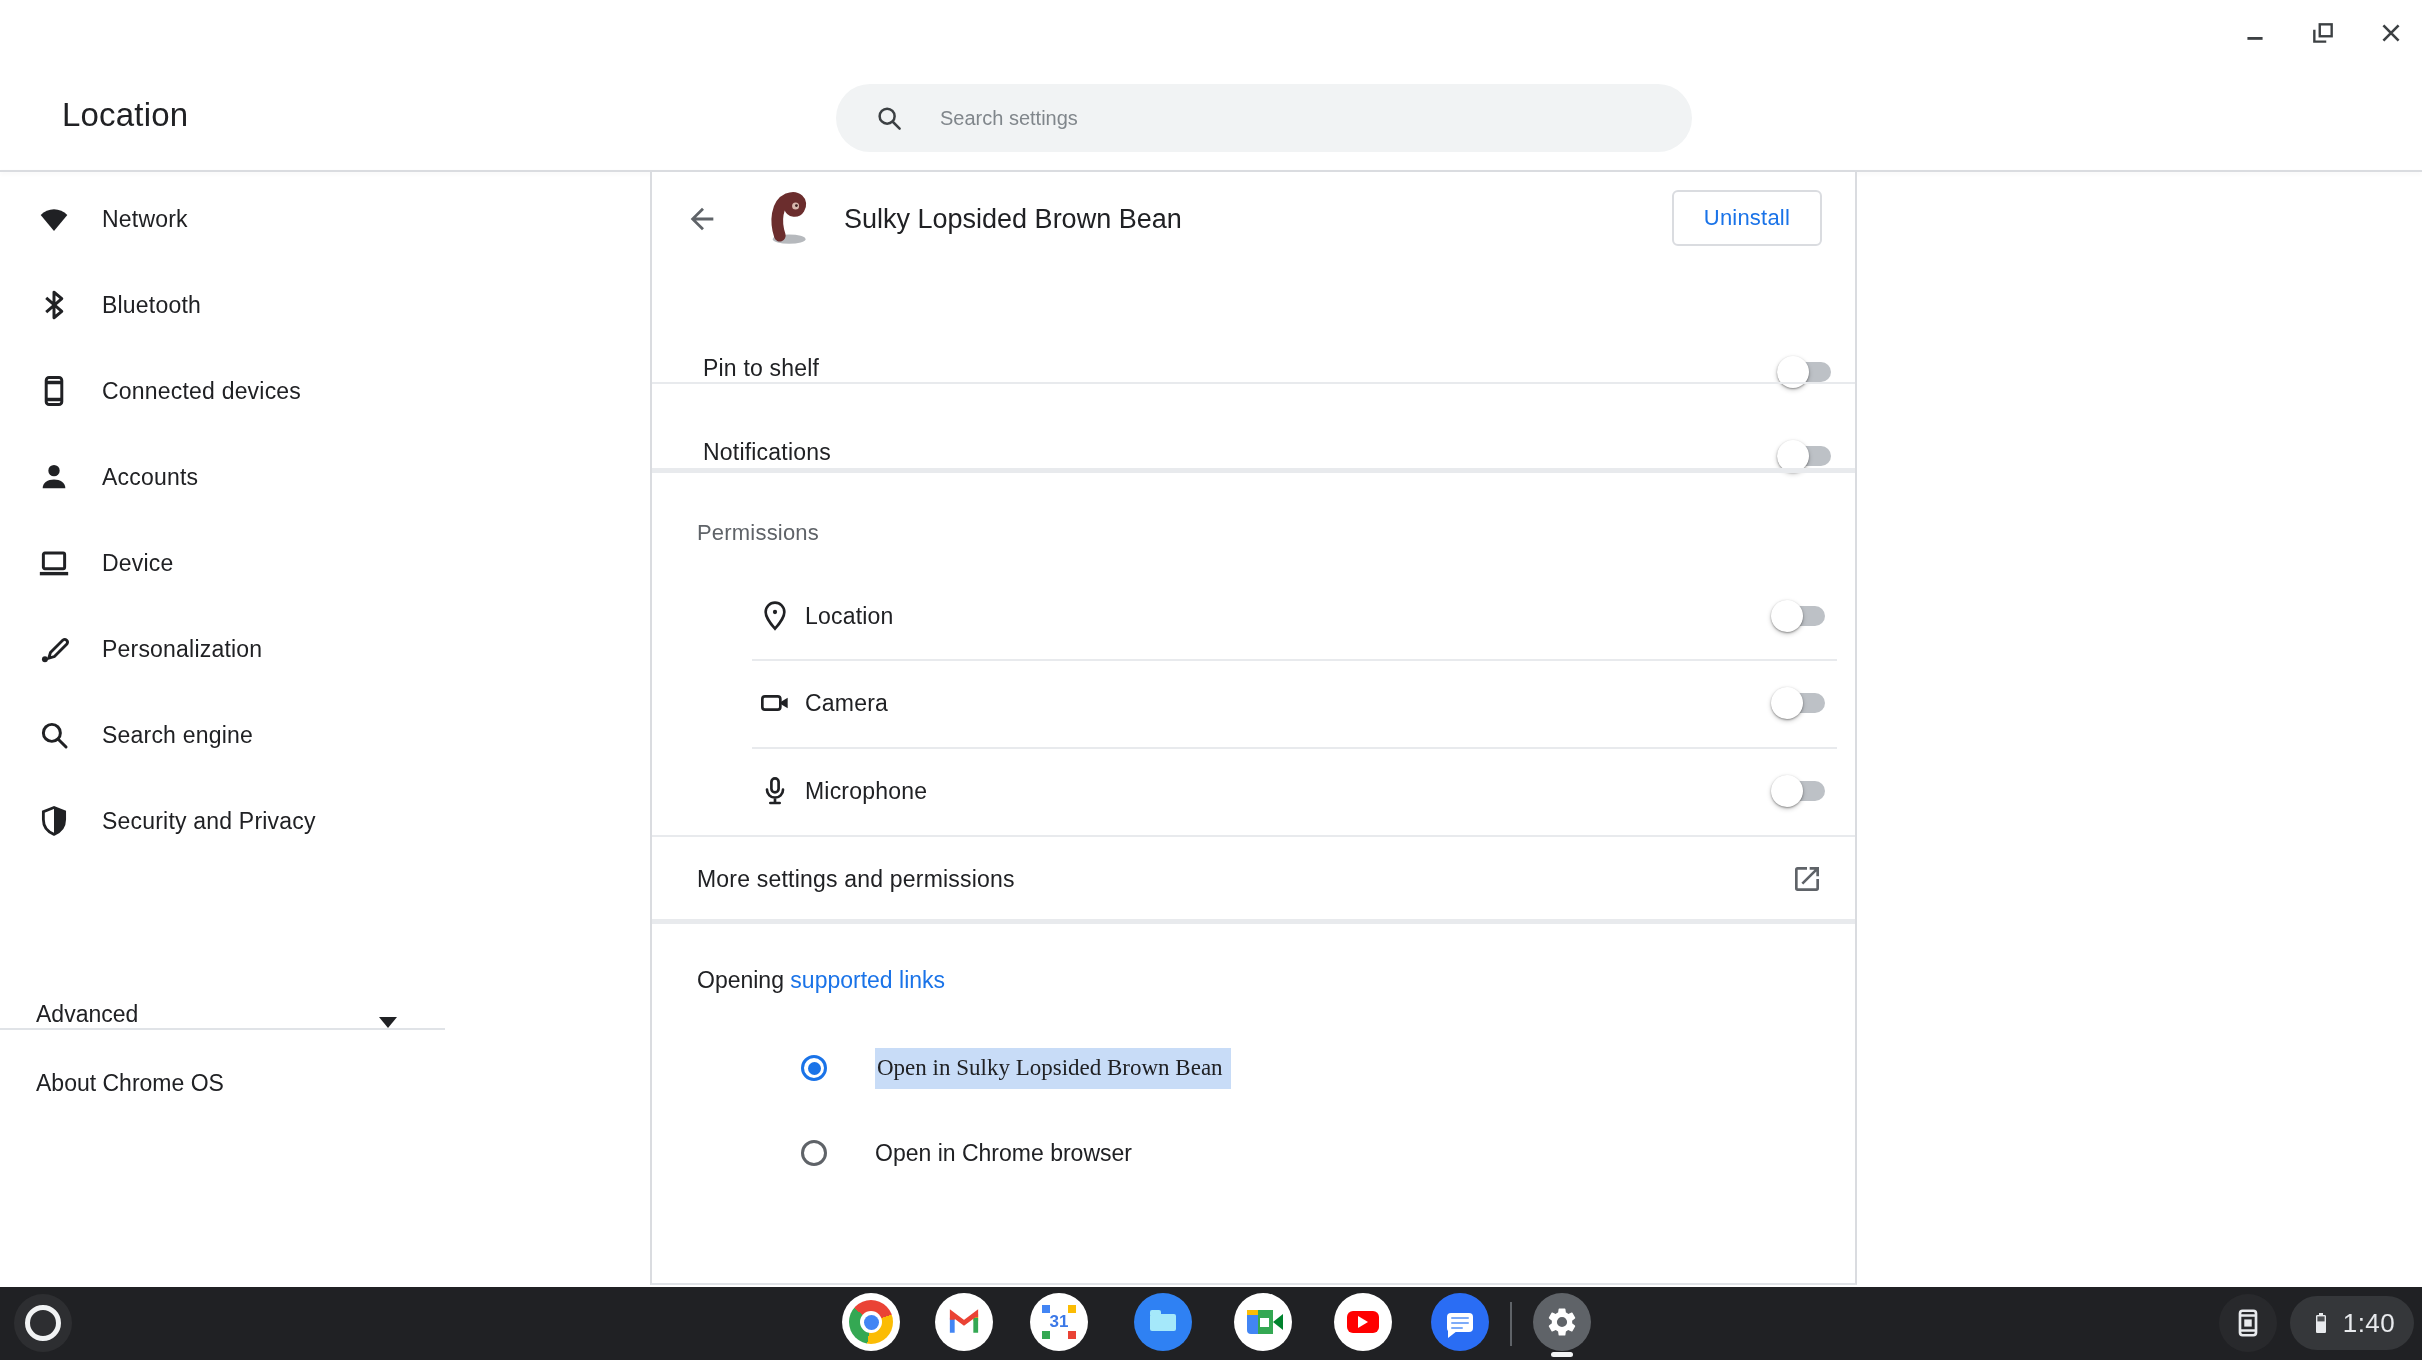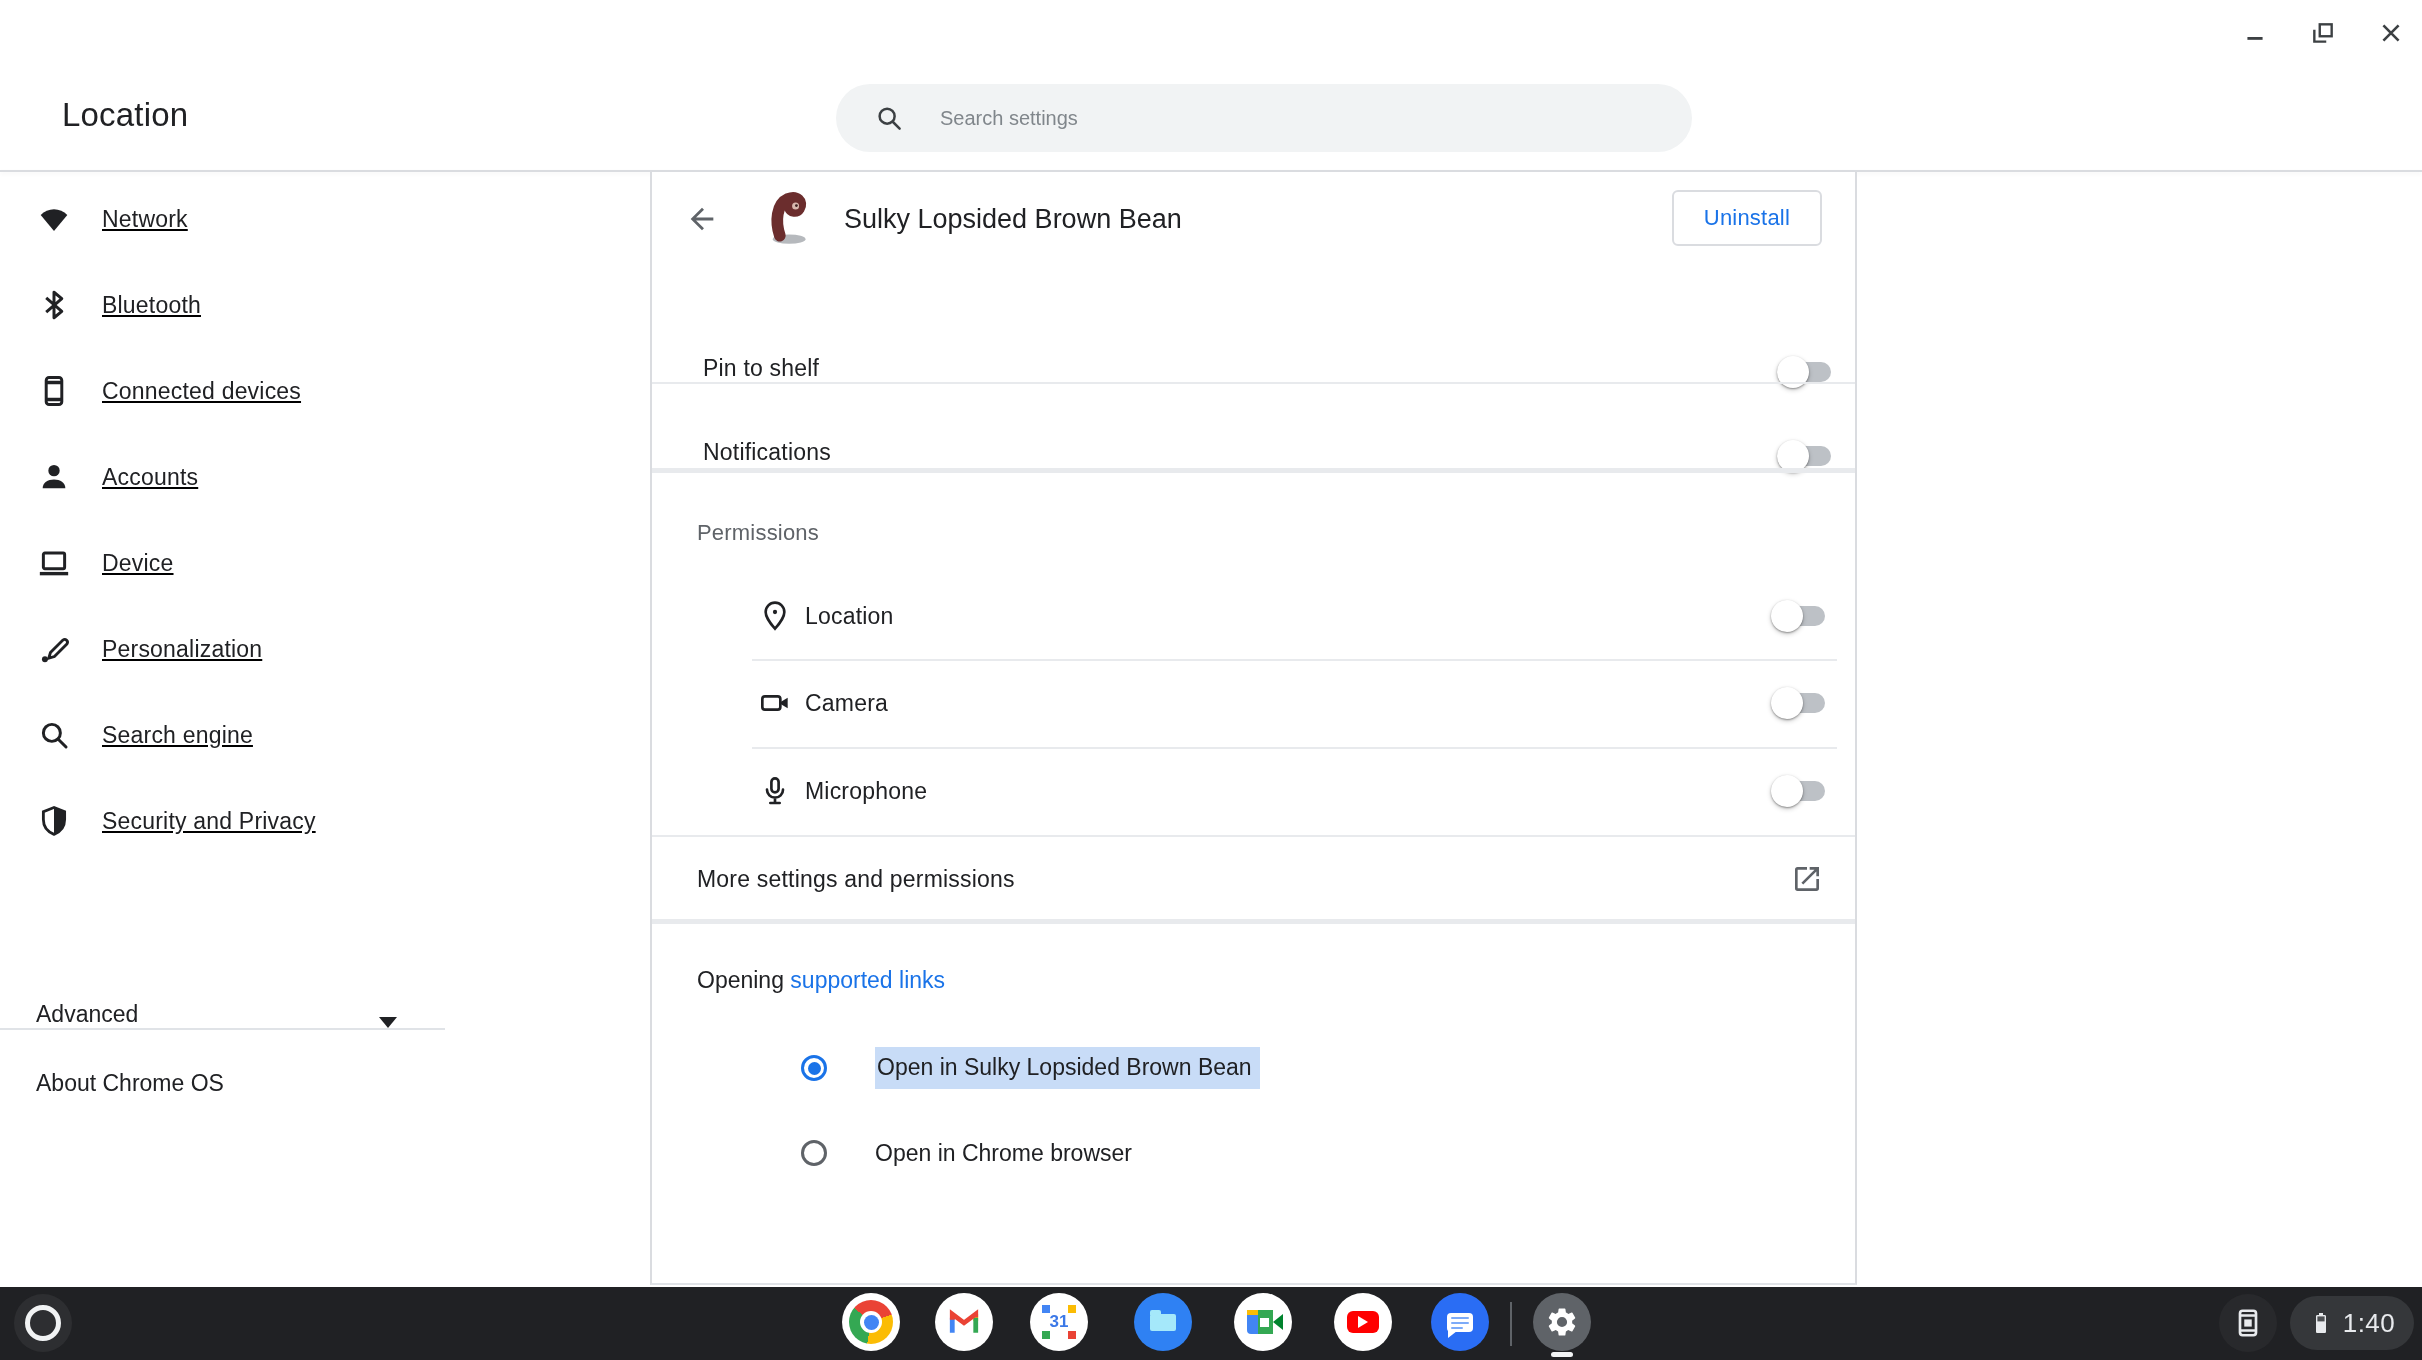--- a/index.html
+++ b/index.html
@@ -139,21 +139,21 @@
     <span class="mag">
       <svg width="30" height="30" viewBox="0 0 24 24" fill="none" stroke="#3c4043" stroke-width="2">
           <circle cx="10.5" cy="10.5" r="6"></circle>
           <path d="M15 15l5.5 5.5" stroke-linecap="round"></path>
         </svg>
     </span>
     <input type="text" placeholder="Search settings" style="">
   </div>
   <div class="topline"></div>
 
-  <nav class="sidebar" style="padding-top:4px;text-decoration:underline;">
+  <nav class="sidebar" style="padding-top:4px;">
     <div class="srow">
       <span class="sicon">
         <svg width="34" height="34" viewBox="0 0 24 24" fill="#202124">
             <path d="M12 20.5 2.6 9.2C5.2 6.7 8.4 5.2 12 5.2s6.8 1.5 9.4 4L12 20.5z"></path>
           </svg>
       </span>
       <span class="slabel">Network</span>
     </div>
     <div class="srow">
       <span class="sicon">
@@ -328,21 +328,21 @@
       </span>
     </div>
     <div class="section-sep" style="top:747px;"></div>
 
     <div class="opening-line">
       <span class="pfx">Opening</span>
       <span> </span>
       <a>supported links</a>
     </div>
 
-    <div class="radiorow" style="top:868px;">
+    <div class="radiorow" style="top:868px;font-family:Liberation Serif, serif;">
       <span class="radio sel"></span>
       <span class="radiolabel hl">Open in Sulky Lopsided Brown Bean</span>
     </div>
     <div class="radiorow" style="top:953px;">
       <span class="radio unsel"></span>
       <span class="radiolabel">Open in Chrome browser</span>
     </div>
   </main>
 
   <div class="shelf">

